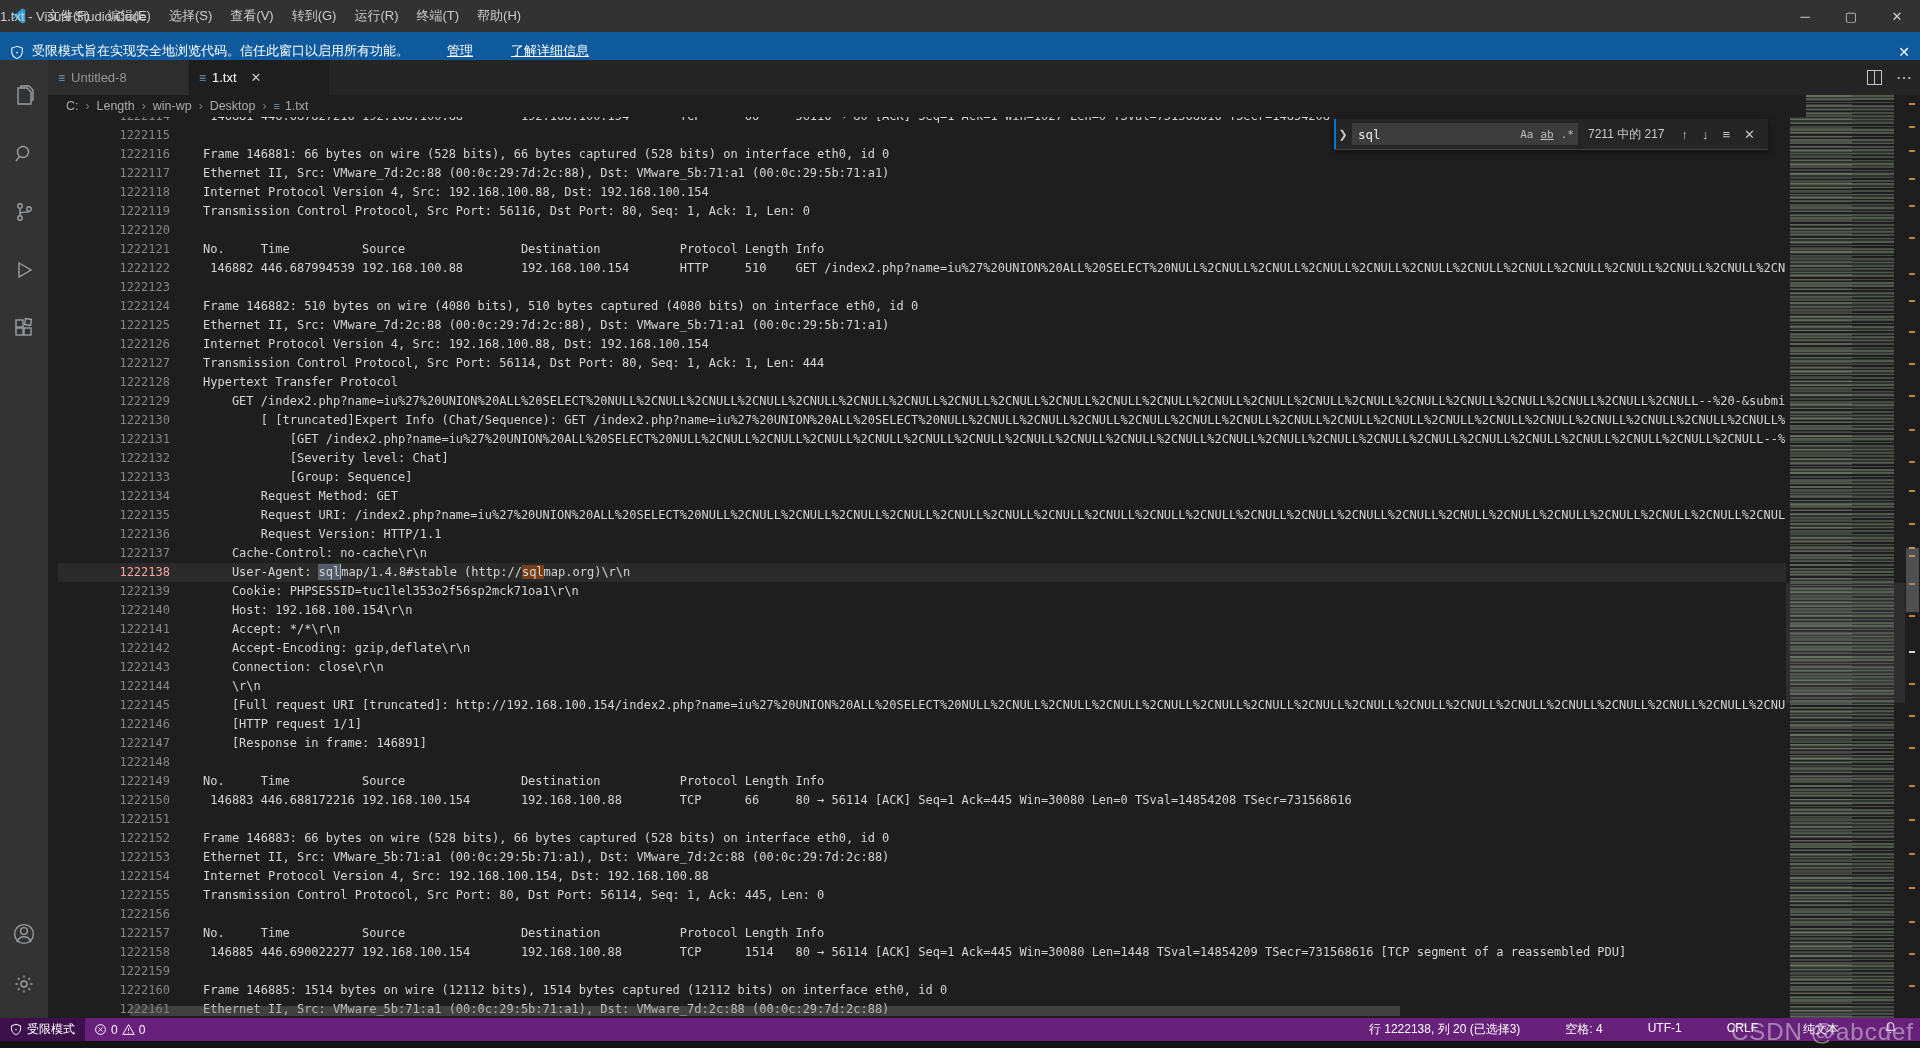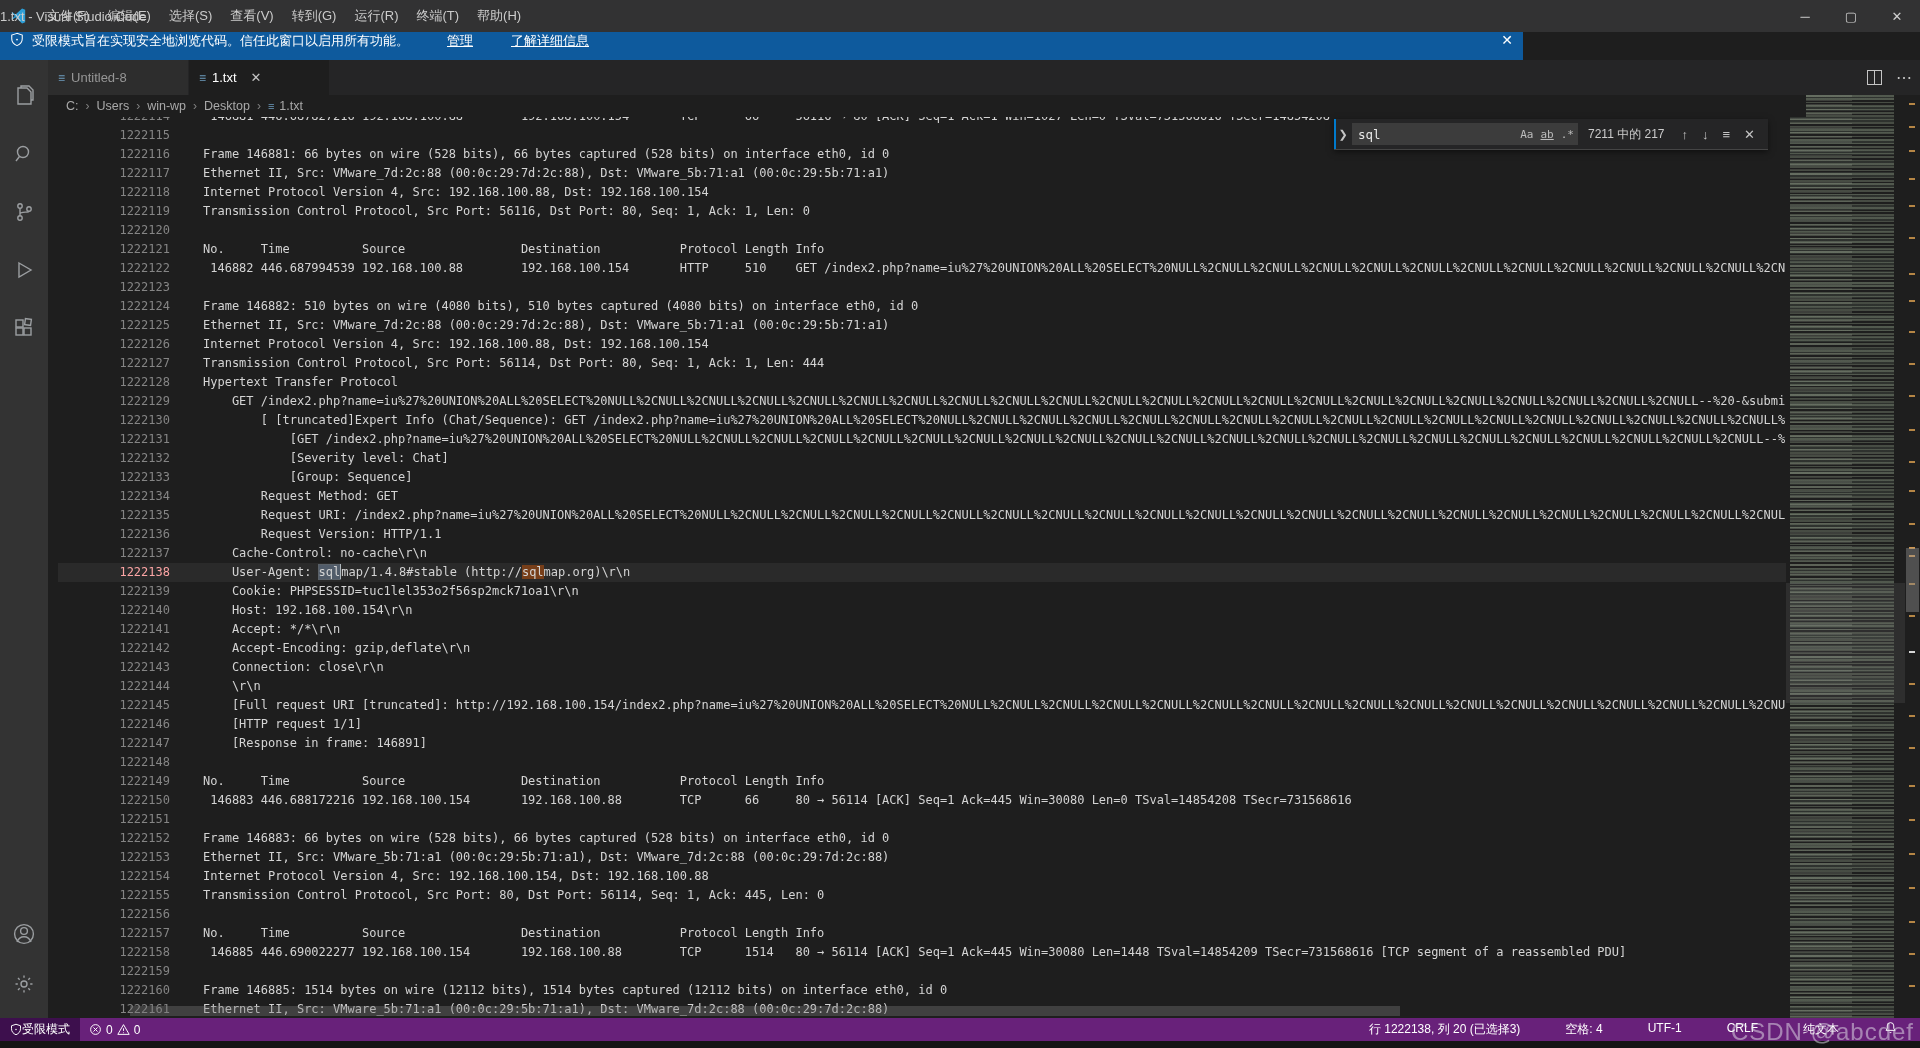--- a/index.html
+++ b/index.html
@@ -9,22 +9,22 @@
   
   .titlebar{position:absolute;left:0;top:0;width:1920px;height:32px;background:#323233;
             display:flex;align-items:center;font-size:13px;color:#cccccc;z-index:40;}
   .vslogo{width:18px;height:18px;margin:0 10px 0 10px;}
   .menu-item{padding:0 9px;height:32px;line-height:32px;cursor:default;}
   .tb-title{position:absolute;left:0;right:0;text-align:left;pointer-events:none;font-size:13px;color:#cccccc;}
   .win-controls{position:absolute;right:0;top:0;height:32px;display:flex;}
   .win-btn{width:46px;height:32px;display:flex;align-items:center;justify-content:center;font-size:13px;color:#cfcfcf;}
 
   
-  .banner{position:absolute;left:0;top:32px;width:1523px;height:28px;background:#0e5a9d;
-          display:flex;align-items:flex-start;font-size:13px;color:#ffffff;z-index:39;}
+  .banner{position:absolute;left:0;top:32px;width:1920px;height:28px;background:#0e5a9d;
+          display:flex;align-items:flex-end;font-size:13px;color:#ffffff;z-index:39;}
   .banner .shield{margin:0 8px 0 10px;}
   .banner a{color:#ffffff;text-decoration:underline;margin-left:38px;cursor:pointer;}
   .banner-close{position:absolute;right:10px;font-size:14px;cursor:pointer;}
 
   
   .activitybar{position:absolute;left:0;top:60px;width:48px;bottom:30px;background:#333333;z-index:30;}
   .ab-icon{position:absolute;left:0;width:48px;height:48px;display:flex;align-items:center;justify-content:center;}
   .ab-icon svg{stroke:#9b9ea1;fill:none;stroke-width:1.4;}
 
   
@@ -83,21 +83,21 @@
        0 178px #b58645,0 205px #b58645,0 236px #b58645,0 268px #b58645,0 300px #b58645,0 334px #b58645,
        0 366px #b58645,0 395px #b58645,0 428px #b58645,0 452px #cf9750,0 460px #cf9750,0 488px #b58645,
        0 520px #b58645,0 556px #d7d7d7,0 588px #b58645,0 620px #b58645,0 652px #b58645,0 690px #b58645,
        0 724px #b58645,0 758px #b58645,0 792px #b58645,0 826px #b58645,0 858px #b58645,0 890px #b58645;}
   .vthumb{position:absolute;left:1906px;top:548px;width:13px;height:64px;background:rgba(140,140,140,0.45);}
   .hscroll{position:absolute;left:130px;bottom:32px;height:10px;width:1270px;background:rgba(121,121,121,0.38);z-index:26;}
 
   
   .statusbar{position:absolute;left:0;bottom:7px;width:1920px;height:23px;background:#68217a;
              display:flex;align-items:center;font-size:12px;color:#ffffff;z-index:45;}
-  .sb-restricted{background:#3d0f4d;height:23px;display:flex;align-items:center;padding:0 10px;}
+  .sb-restricted{background:#3d0f4d;height:23px;display:flex;align-items:center;padding:0 10px;gap:5px;}
   .sb-item{margin:0 9px;display:flex;align-items:center;gap:4px;white-space:nowrap;}
   .sb-right{margin-left:auto;display:flex;align-items:flex-start;margin-right:14px;gap:27px;}
   .taskbar-sliver{position:absolute;left:0;bottom:0;width:1920px;height:7px;background:#141414;z-index:46;}
   .watermark{position:absolute;right:6px;bottom:2px;z-index:50;font-size:24px;color:rgba(230,230,235,0.50);
              letter-spacing:1px;pointer-events:none;font-family:"Liberation Sans",sans-serif;}
 </style>
 </head>
 <body>
 
 <div class="titlebar">
@@ -192,21 +192,21 @@
   </div>
   <div class="editor-actions">
     <span class="split-icon"></span>
     <span style="font-size:16px;">⋯</span>
   </div>
 </div>
 
 <div class="breadcrumbs">
   <span>C:</span>
   <span class="bc-sep">›</span>
-  <span>Users</span>
+  <span>Length</span>
   <span class="bc-sep">›</span>
   <span>win-wp</span>
   <span class="bc-sep">›</span>
   <span>Desktop</span>
   <span class="bc-sep">›</span>
   <span class="bc-ficon">≡</span>
   <span>1.txt</span>
 </div>
 
 <div class="editor">

